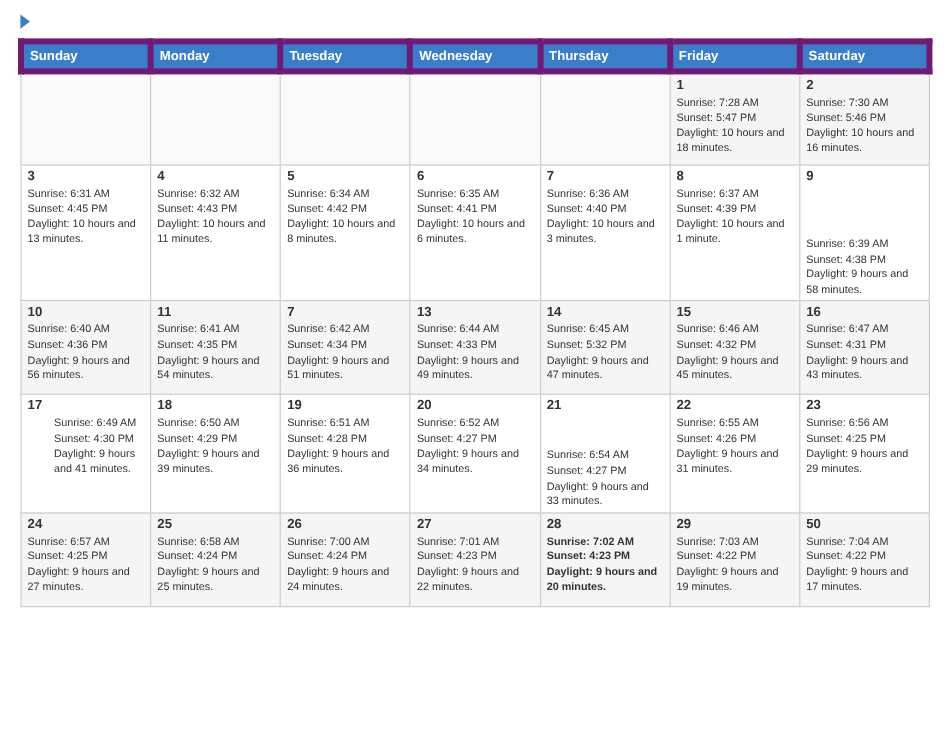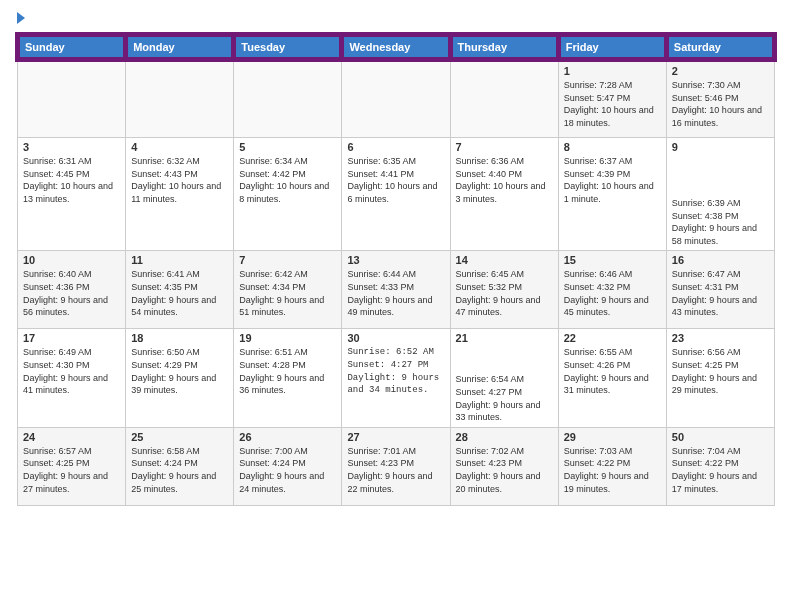--- a/index.html
+++ b/index.html
@@ -240,39 +240,39 @@
           <td>
             <span class="day-num">16</span>
             <div class="day-info" style="white-space: pre-line;">Sunrise: 6:47 AM
 Sunset: 4:31 PM
 Daylight: 9 hours and 43 minutes.</div>
           </td>
         </tr>
         <tr>
           <td>
             <span class="day-num">17</span>
-            <div class="day-info" style="white-space: pre-line;">Sunrise: 6:49 AM
+            <div class="day-info" style="white-space: pre-line; margin-left: 22px;">Sunrise: 6:49 AM
 Sunset: 4:30 PM
 Daylight: 9 hours and 41 minutes.</div>
           </td>
           <td>
             <span class="day-num">18</span>
             <div class="day-info" style="white-space: pre-line;">Sunrise: 6:50 AM
 Sunset: 4:29 PM
 Daylight: 9 hours and 39 minutes.</div>
           </td>
           <td>
             <span class="day-num">19</span>
             <div class="day-info" style="white-space: pre-line;">Sunrise: 6:51 AM
 Sunset: 4:28 PM
 Daylight: 9 hours and 36 minutes.</div>
           </td>
           <td>
-            <span class="day-num">30</span>
-            <div class="day-info" style="white-space: pre-line; font-family: Liberation Mono, monospace;">Sunrise: 6:52 AM
+            <span class="day-num">20</span>
+            <div class="day-info" style="white-space: pre-line;">Sunrise: 6:52 AM
 Sunset: 4:27 PM
 Daylight: 9 hours and 34 minutes.</div>
           </td>
           <td>
             <span class="day-num">21</span>
             <div class="day-info" style="white-space: pre-line; margin-top: 29px;">Sunrise: 6:54 AM
 Sunset: 4:27 PM
 Daylight: 9 hours and 33 minutes.</div>
           </td>
           <td>
@@ -308,21 +308,21 @@
 Daylight: 9 hours and 24 minutes.</div>
           </td>
           <td>
             <span class="day-num">27</span>
             <div class="day-info" style="white-space: pre-line;">Sunrise: 7:01 AM
 Sunset: 4:23 PM
 Daylight: 9 hours and 22 minutes.</div>
           </td>
           <td>
             <span class="day-num">28</span>
-            <div class="day-info" style="white-space: pre-line;">Sunrise: 7:02 AM
+            <div class="day-info" style="white-space: pre-line; font-weight: bold;">Sunrise: 7:02 AM
 Sunset: 4:23 PM
 Daylight: 9 hours and 20 minutes.</div>
           </td>
           <td>
             <span class="day-num">29</span>
             <div class="day-info" style="white-space: pre-line;">Sunrise: 7:03 AM
 Sunset: 4:22 PM
 Daylight: 9 hours and 19 minutes.</div>
           </td>
           <td>

